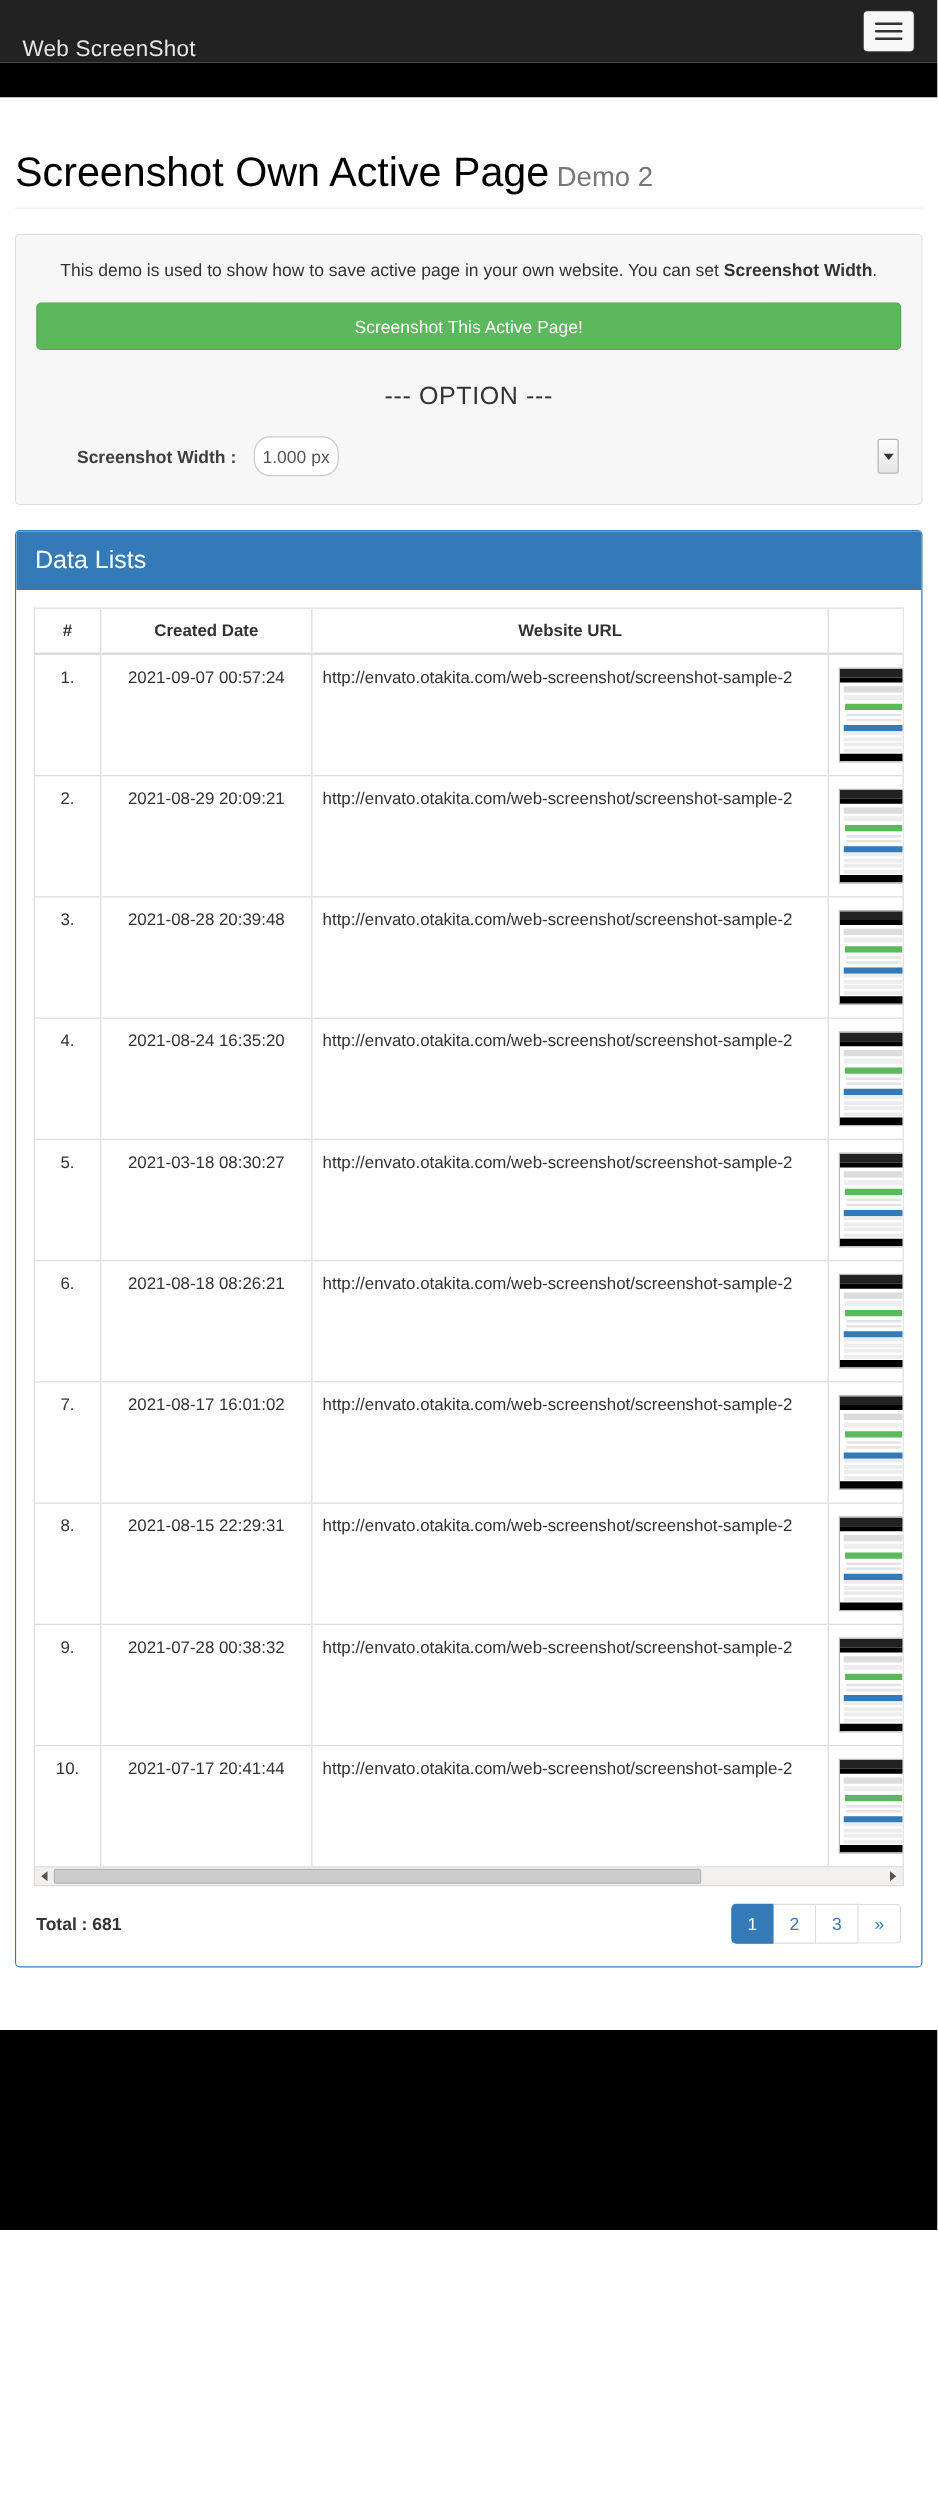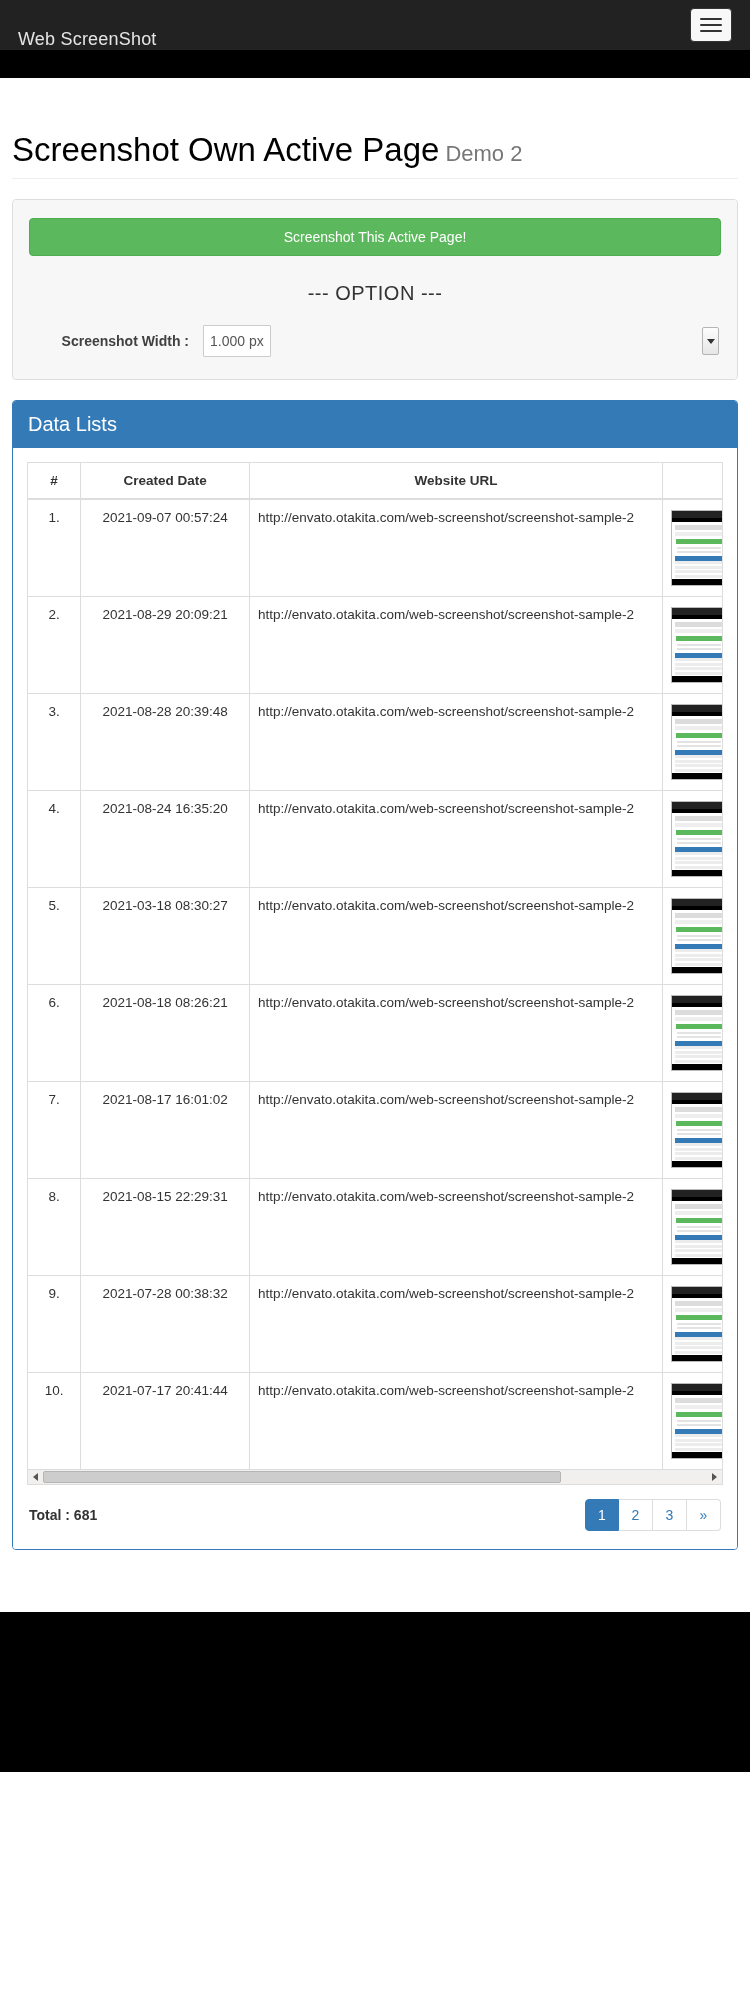--- a/index.html
+++ b/index.html
@@ -48,21 +48,21 @@
     border-radius: 1px;
   }
   .navbar-spacer {
     background: #000000;
     height: 28px;
   }
 
   
   .container {
     width: 750px;
-    padding: 16px 12px;
+    padding: 4px 12px;
     background: #fff;
   }
 
   .page-header {
     padding: 38px 0 10px 0;
     border-bottom: 1px solid #eeeeee;
     margin: 0 0 20px 0;
   }
   .page-header h1 {
     margin: 0;
@@ -154,21 +154,21 @@
     width: 160px;
     text-align: right;
     font-size: 14px;
     font-weight: bold;
     color: #404040;
   }
   .form-control-select {
     flex: 1;
     height: 32px;
     border: 1px solid #cccccc;
-    border-radius: 1px;
+    border-radius: 13px;
     background: #fff;
     font-size: 14px;
     color: #555;
     padding: 4px 6px;
     font-family: "Liberation Sans", sans-serif;
     appearance: none;
     -webkit-appearance: none;
     position: relative;
   }
   .select-wrap { flex: 1; position: relative; }
@@ -374,20 +374,23 @@
 
   <div class="page-header">
     <h1>
       <span>Screenshot Own Active Page</span><small>Demo 2</small>
     </h1>
   </div>
 
 
   <div class="panel">
     <div class="panel-default-body">
+      <div class="intro-text">
+        <span>This demo is used to show how to save active page in your own website. You can set </span><b>Screenshot Width</b><span>.</span>
+      </div>
       <div class="btn-success">Screenshot This Active Page!</div>
       <div class="option-title">--- OPTION ---</div>
       <div class="form-row">
         <div class="form-label">Screenshot Width :</div>
         <div class="select-wrap">
           <select class="form-control-select">
             <option>1.000 px</option>
           </select>
           <div class="select-arrow">
               <span></span>

